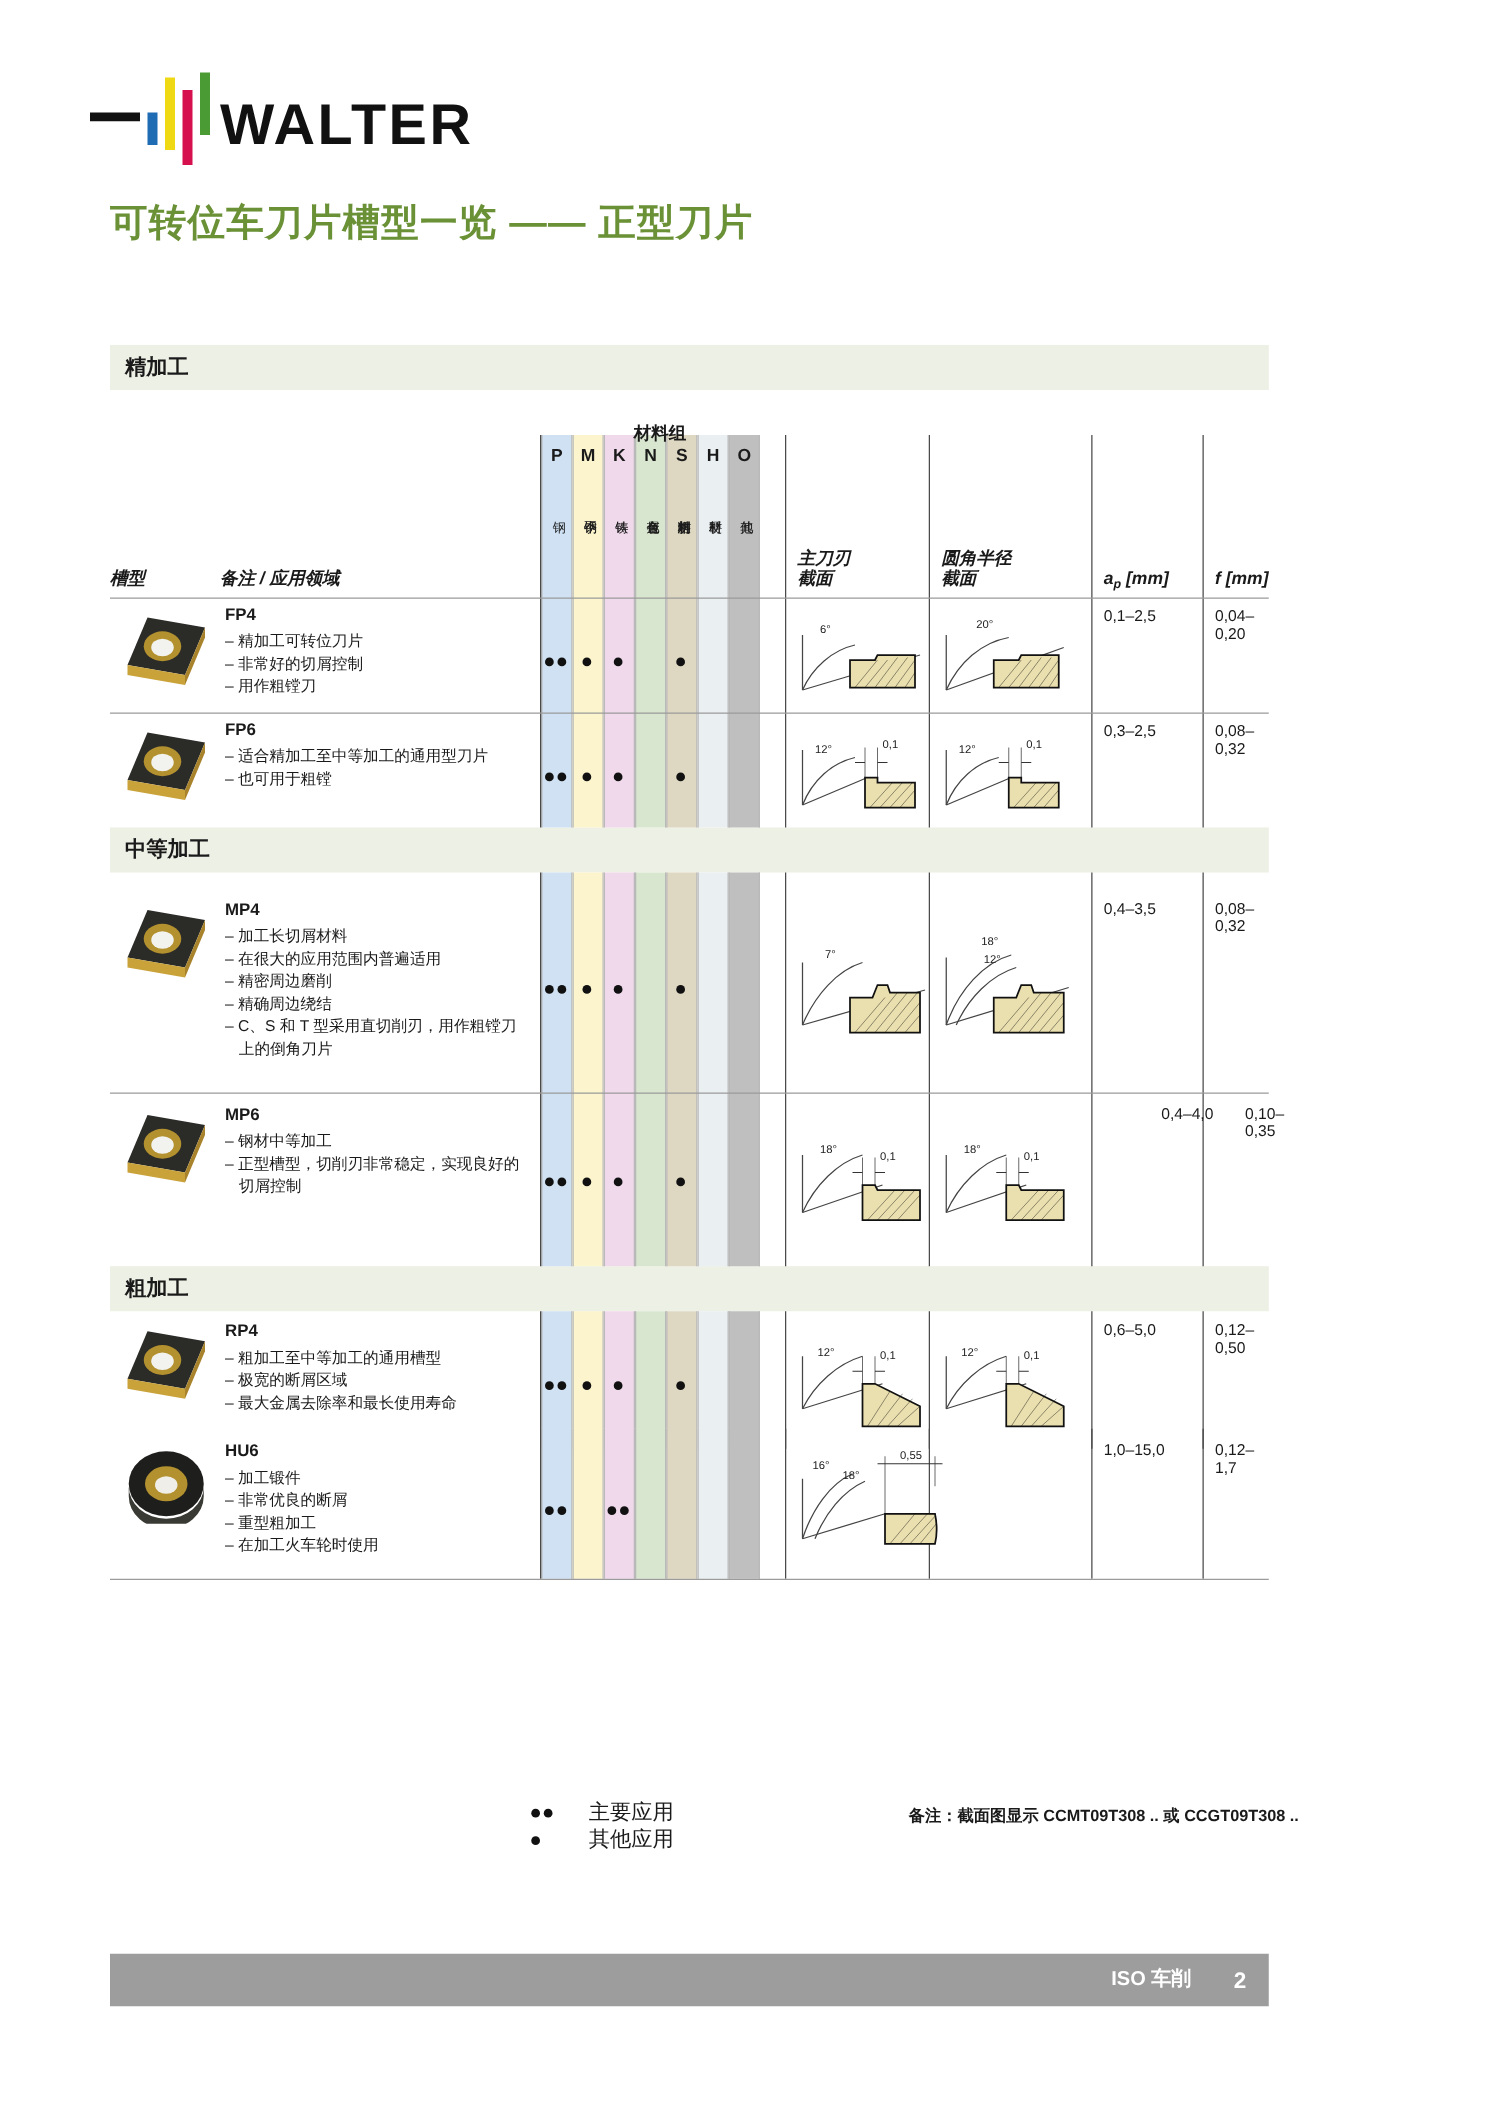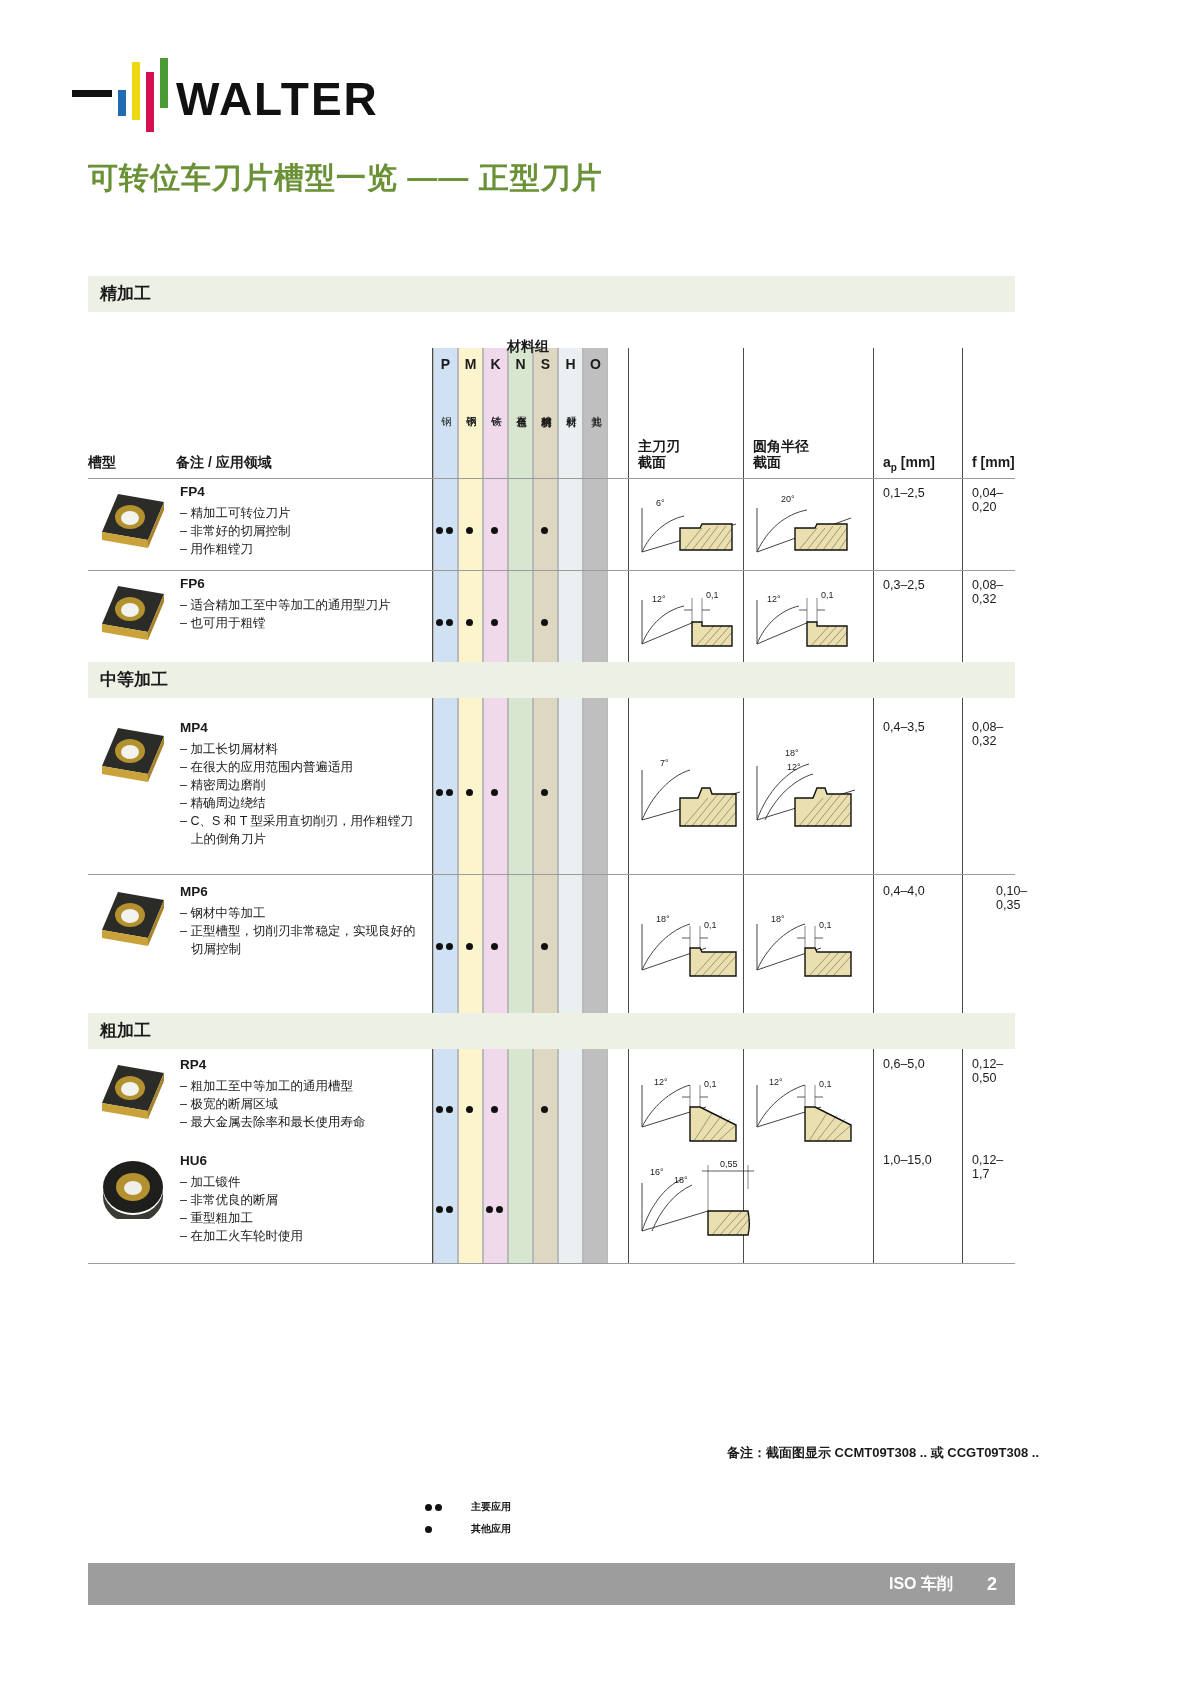--- a/index.html
+++ b/index.html
@@ -40,21 +40,21 @@
   }
 
   .grid{position:relative;width:927px;}
   
   .hdr{position:relative;height:166px;}
   .hdr .matgroup-label{
     position:absolute;left:340px;top:26px;width:200px;text-align:center;
     font-size:14px;font-weight:700;
   }
   .colhead-text{
-    position:absolute;font-size:14px;font-weight:700;
+    position:absolute;font-size:14px;font-weight:700;font-style:italic;
   }
   .ch-slot{left:0px;top:142px;}
   .ch-note{left:88px;top:142px;}
   .ch-edge{left:550px;top:126px;line-height:16px;font-weight:700;}
   .ch-rad {left:665px;top:126px;line-height:16px;font-weight:700;}
   .ch-ap  {left:795px;top:142px;}
   .ch-f   {left:884px;top:142px;}
   .ch-ap sub,.ch-f sub{font-size:10px;}
 
   
@@ -85,21 +85,21 @@
   .desc div{white-space:nowrap;}
   .desc .cont{padding-left:11px;}
 
   .dots{position:absolute;}
   .dot{width:7px;height:7px;border-radius:50%;background:#111;display:inline-block;}
   .dotpair .dot + .dot{margin-left:3px;}
 
   .val{position:absolute;font-size:12.5px;}
 
   
-  .legend{position:absolute;left:425px;top:1496px;font-size:10px;font-weight:bold;}
+  .legend{position:absolute;left:425px;top:1438px;font-size:17px;}
   .legend .lrow{display:flex;align-items:center;height:22px;}
   .legend .marks{width:46px;}
   .note{position:absolute;left:727px;top:1444px;font-size:13px;font-weight:700;white-space:nowrap;}
 
   .botbar{
     position:absolute;left:88px;top:1563px;width:927px;height:42px;background:#9d9d9d;
   }
   .botbar .iso{
     position:absolute;right:62px;top:0;line-height:42px;color:#fff;
     font-size:16px;font-weight:700;
@@ -455,21 +455,21 @@
               <path d="M54,48 L64,48 L66,52 L100,52 L100,76 L54,76 Z" fill="#eadfae" stroke="#111" stroke-width="1.4"></path>
               <g stroke="#111" stroke-width="0.5" opacity="0.7">
                 <path d="M58,76 L80,52"></path>
                   <path d="M66,76 L88,52"></path>
                   <path d="M74,76 L96,52"></path>
                   <path d="M82,76 L100,56"></path>
               </g>
             </svg>
           </div>
 
-          <div class="val" style="left:795px;top:10px;">0,4–4,0</div>
+          <div class="val" style="left:841px;top:10px;">0,4–4,0</div>
           <div class="val" style="left:884px;top:10px;margin-left:24px;">0,10–0,35</div>
         </div>
       </div>
     </div>
 
     <div class="section-band">粗加工</div>
     <div class="grid" style="height:94px;">
       <div class="matcols" style="top:0;height:110px;">
         <div class="mc" style="left:0px;background:#cfe1f3;"></div>
         <div class="mc" style="left:25px;background:#fbf4cd;"></div>

